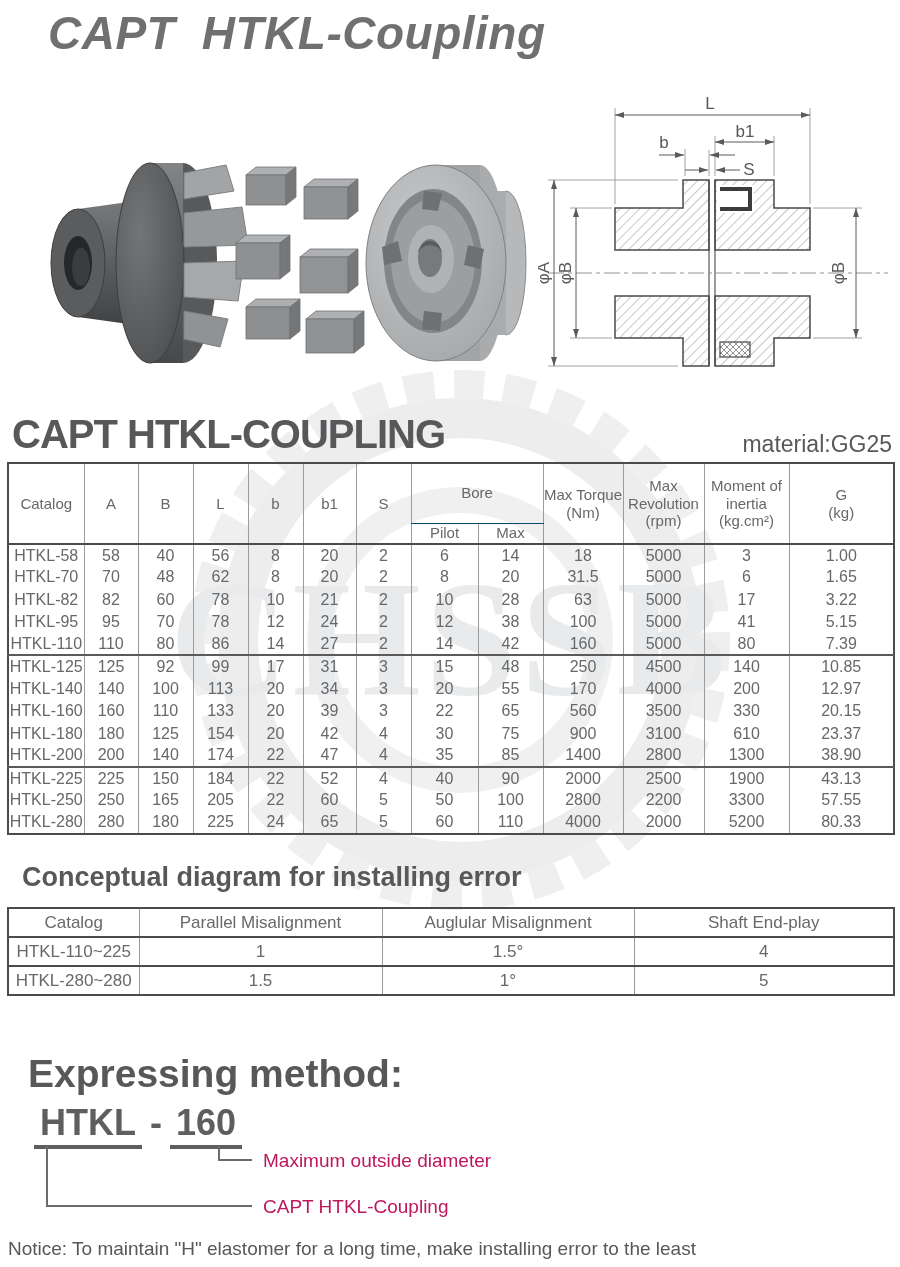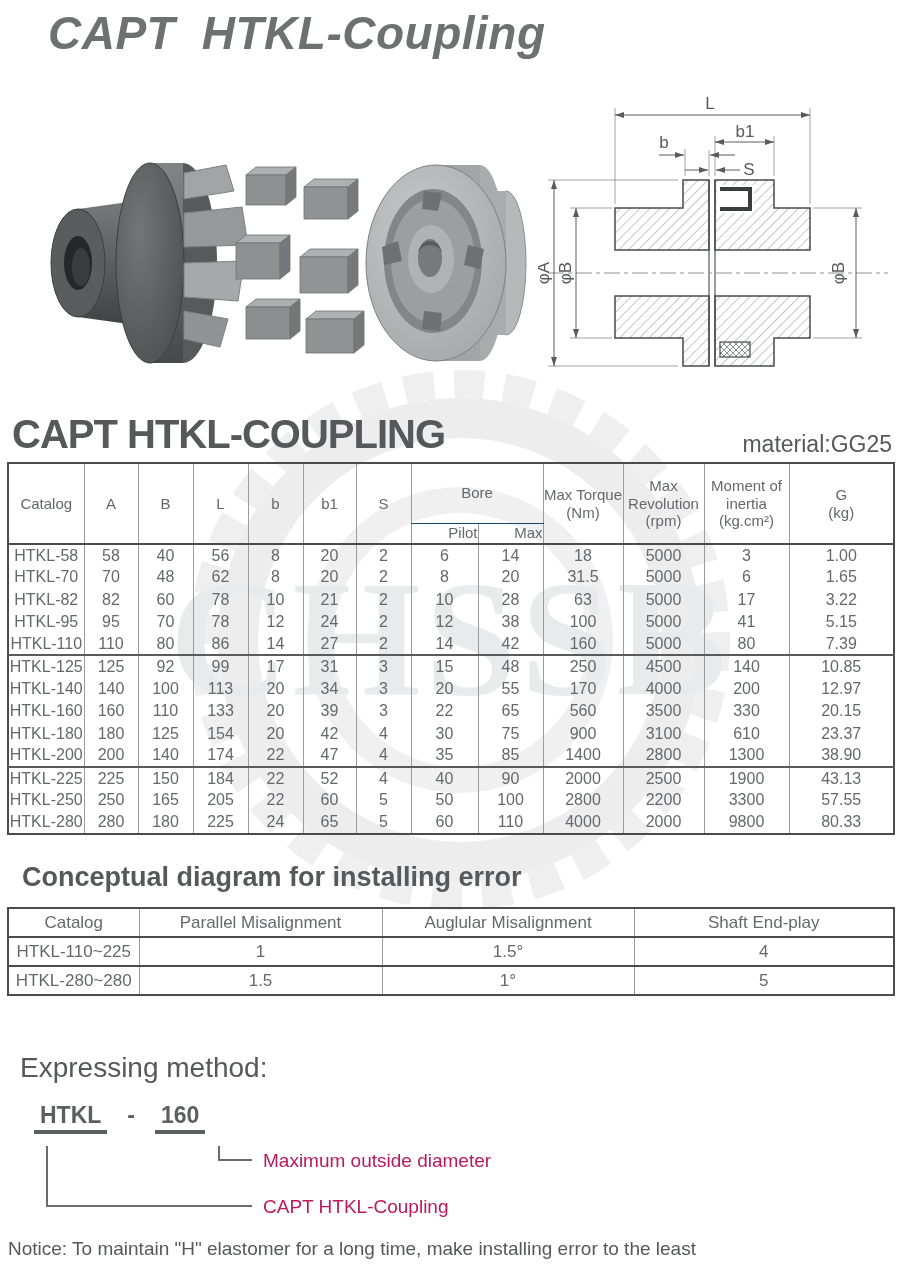--- a/index.html
+++ b/index.html
@@ -23,34 +23,34 @@
   .section-title { position:absolute; left:12px; top:412px; font-size:40px; font-weight:bold;
                    color:#57585a; letter-spacing:-1px; }
   .material { position:absolute; right:8px; top:431px; font-size:23px; color:#57585a; }
 
   table { border-collapse:collapse; table-layout:fixed; background:transparent; }
   .spec { position:absolute; left:7px; top:462px; width:886px; border:2px solid #4b4b4b; }
   .spec th, .spec td { border-left:1px solid #9b9b9b; font-weight:normal; color:#66686a;
                        text-align:center; padding:0; vertical-align:middle; }
   .spec thead th { border-bottom:2px solid #4b4b4b; font-size:15px; line-height:1.18; white-space:pre-line; }
   .spec thead tr:first-child th { height:60px; }
-  .spec thead tr:last-child th  { height:21px;text-align:right; }
+  .spec thead tr:last-child th  { height:21px; }
   .spec th.bore { border-bottom:1px solid #0c4a6e; }
   .spec tbody td { height:22.3px; font-size:16px; }
   .spec tbody tr:nth-child(5) td, .spec tbody tr:nth-child(10) td { border-bottom:2px solid #5a5a5a; }
 
   .install-title { position:absolute; left:22px; top:862px; font-size:27px; font-weight:bold; color:#57585a;text-align:center; }
   .install { position:absolute; left:7px; top:907px; width:886px; border:2px solid #4b4b4b; }
   .install th, .install td { border:1px solid #9b9b9b; border-bottom:2px solid #4b4b4b;
                              font-weight:normal; color:#66686a; text-align:center;
                              height:29px; font-size:17px; padding:0; }
 
-  .expressing-title { position:absolute; left:20px; top:1052px; font-size:28px; font-weight:normal; color:#57585a; }
-  .code { position:absolute; left:34px; top:1102px; font-size:23px; font-weight:bold;
-          color:#5d5e60; display:flex; gap:20px; align-items:flex-start; }
+  .expressing-title { position:absolute; left:28px; top:1052px; font-size:39px; font-weight:bold; color:#57585a; }
+  .code { position:absolute; left:34px; top:1102px; font-size:36px; font-weight:bold;
+          color:#5d5e60; display:flex; gap:8px; align-items:flex-start; }
   .code .u { border-bottom:4px solid #5d5e60; padding:0 6px 1px; }
   .elbow { position:absolute; border-left:2px solid #6a6b6d; border-bottom:2px solid #6a6b6d; }
   .elbow1 { left:218px; top:1146px; width:34px; height:15px; }
   .elbow2 { left:46px;  top:1146px; width:206px; height:61px; }
   .callout { position:absolute; font-size:19px; color:#be185d; }
   .c1 { left:263px; top:1150px; }
   .c2 { left:263px; top:1196px; }
   .notice { position:absolute; left:8px; top:1238px; font-size:19px; color:#57585a; }
 </style>
 </head>
@@ -446,21 +446,21 @@
           <td>280</td>
           <td>180</td>
           <td>225</td>
           <td>24</td>
           <td>65</td>
           <td>5</td>
           <td>60</td>
           <td>110</td>
           <td>4000</td>
           <td>2000</td>
-          <td>9800</td>
+          <td>5200</td>
           <td>80.33</td>
         </tr>
     </tbody>
   </table>
 
   <h3 class="install-title">Conceptual diagram for installing error</h3>
   <table class="install">
     <colgroup>
       <col style="width:131px">
         <col style="width:243px">

